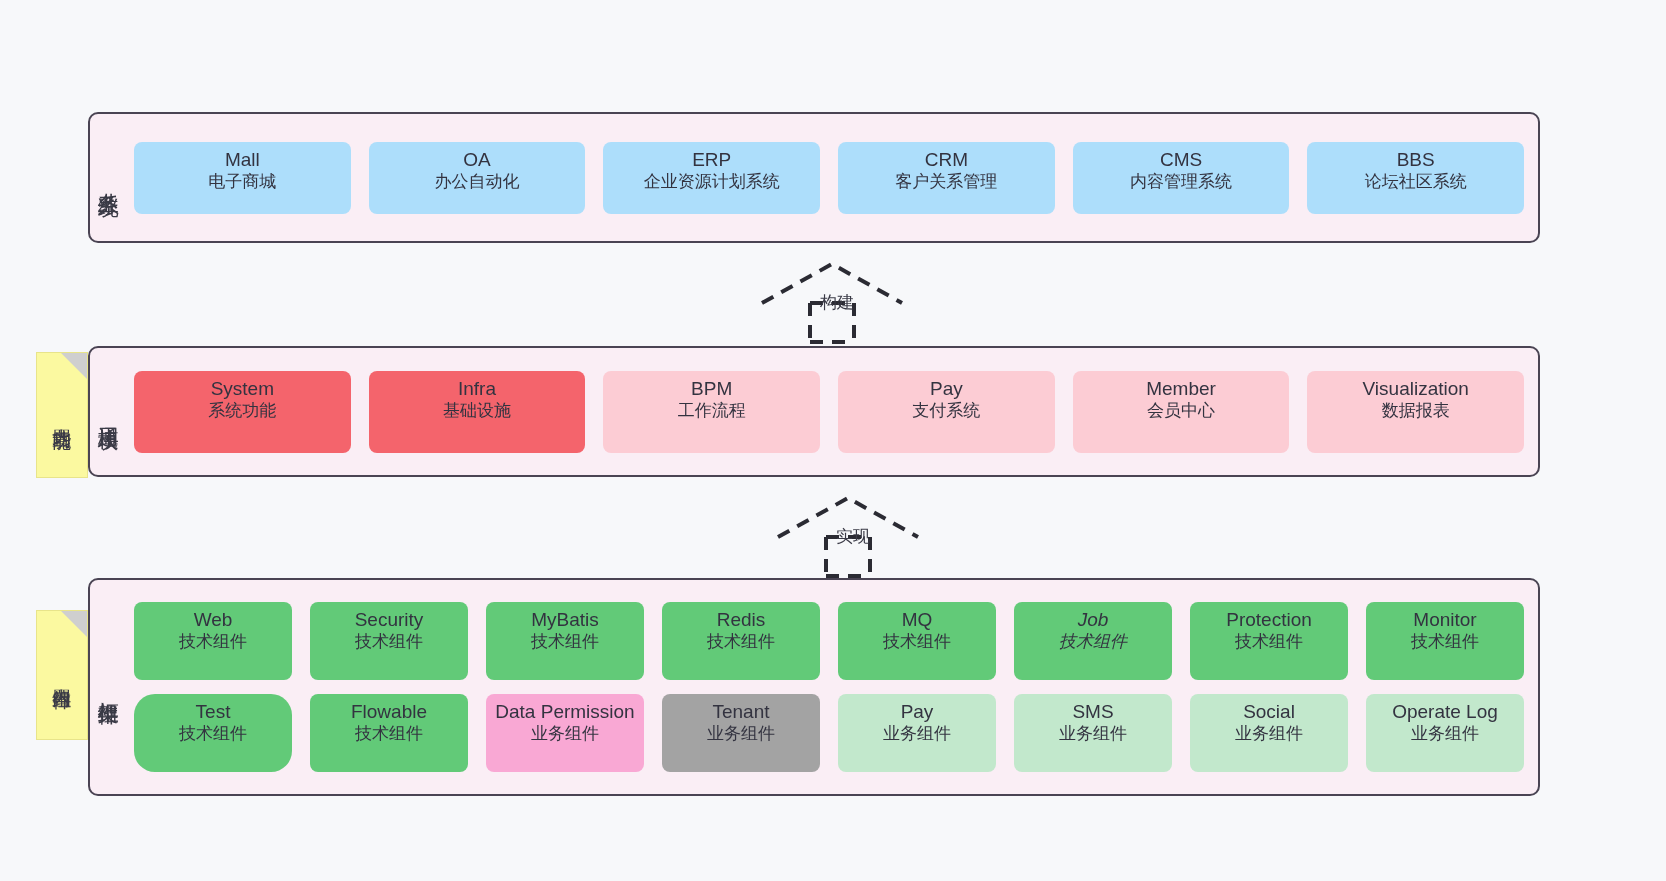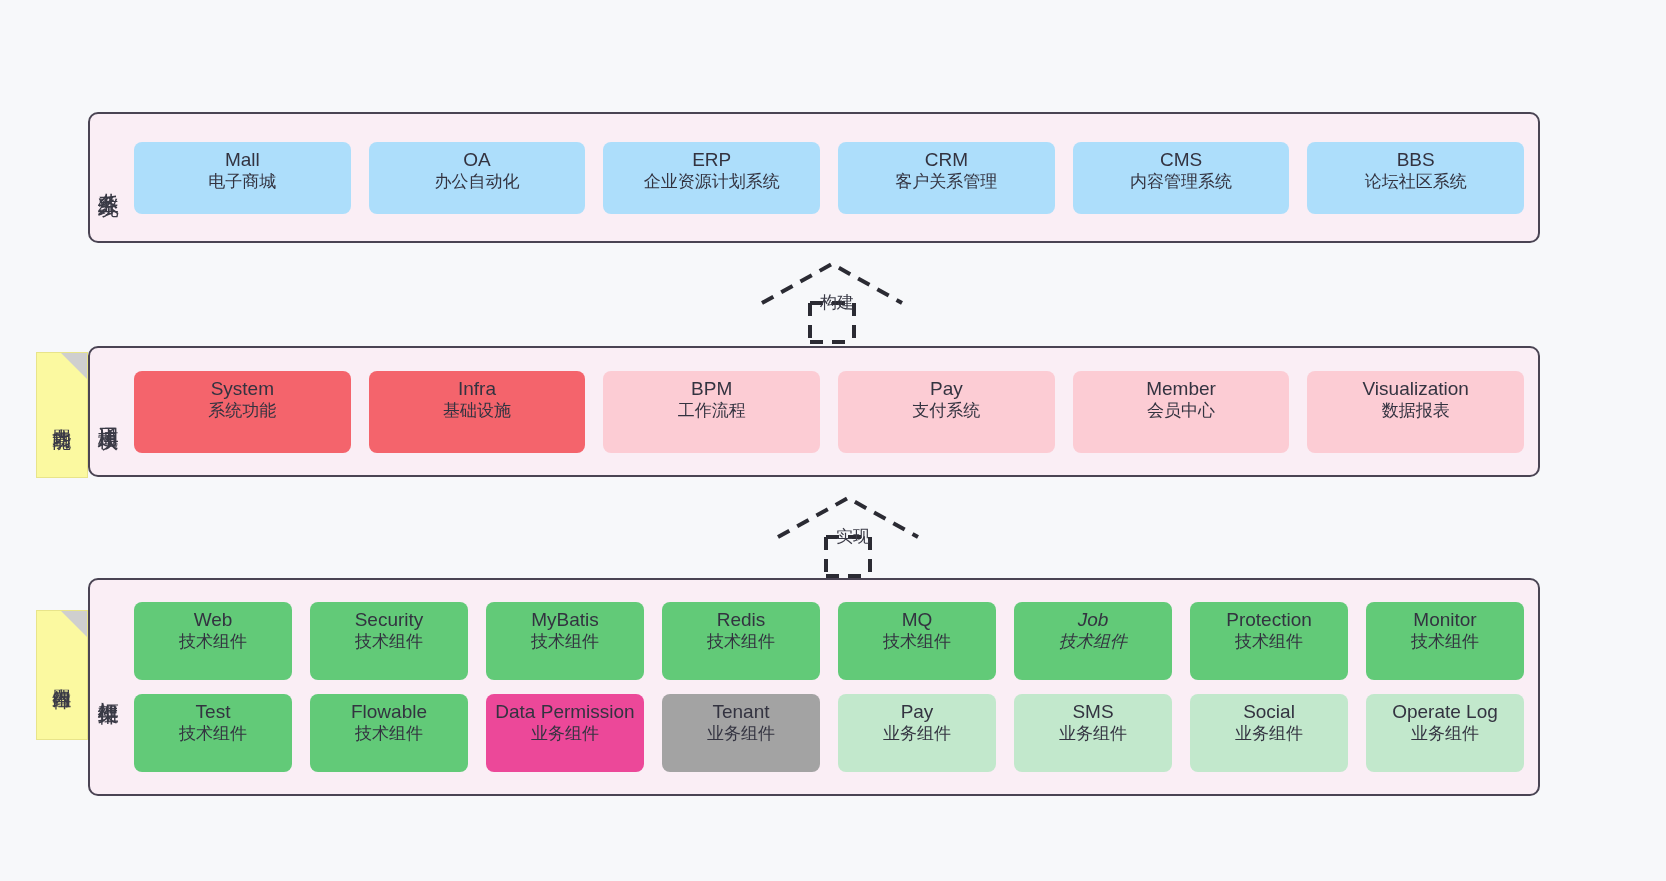--- a/index.html
+++ b/index.html
@@ -257,29 +257,29 @@
         <div class="card" style="background: rgb(98, 202, 120);">
           <span class="t1">Protection</span>
           <span class="t2">技术组件</span>
         </div>
         <div class="card" style="background: rgb(98, 202, 120);">
           <span class="t1">Monitor</span>
           <span class="t2">技术组件</span>
         </div>
       </div>
       <div class="row">
-        <div class="card" style="background: rgb(98, 202, 120);">
+        <div class="card" style="background: rgb(98, 202, 120); border-radius: 21px;">
           <span class="t1">Test</span>
           <span class="t2">技术组件</span>
         </div>
         <div class="card" style="background: rgb(98, 202, 120);">
           <span class="t1">Flowable</span>
           <span class="t2">技术组件</span>
         </div>
-        <div class="card" style="background: #ec4899;">
+        <div class="card" style="background: #f9a8d4;">
           <span class="t1">Data Permission</span>
           <span class="t2">业务组件</span>
         </div>
         <div class="card" style="background: #a3a3a3;">
           <span class="t1">Tenant</span>
           <span class="t2">业务组件</span>
         </div>
         <div class="card" style="background: rgb(194, 232, 204);">
           <span class="t1">Pay</span>
           <span class="t2">业务组件</span>

